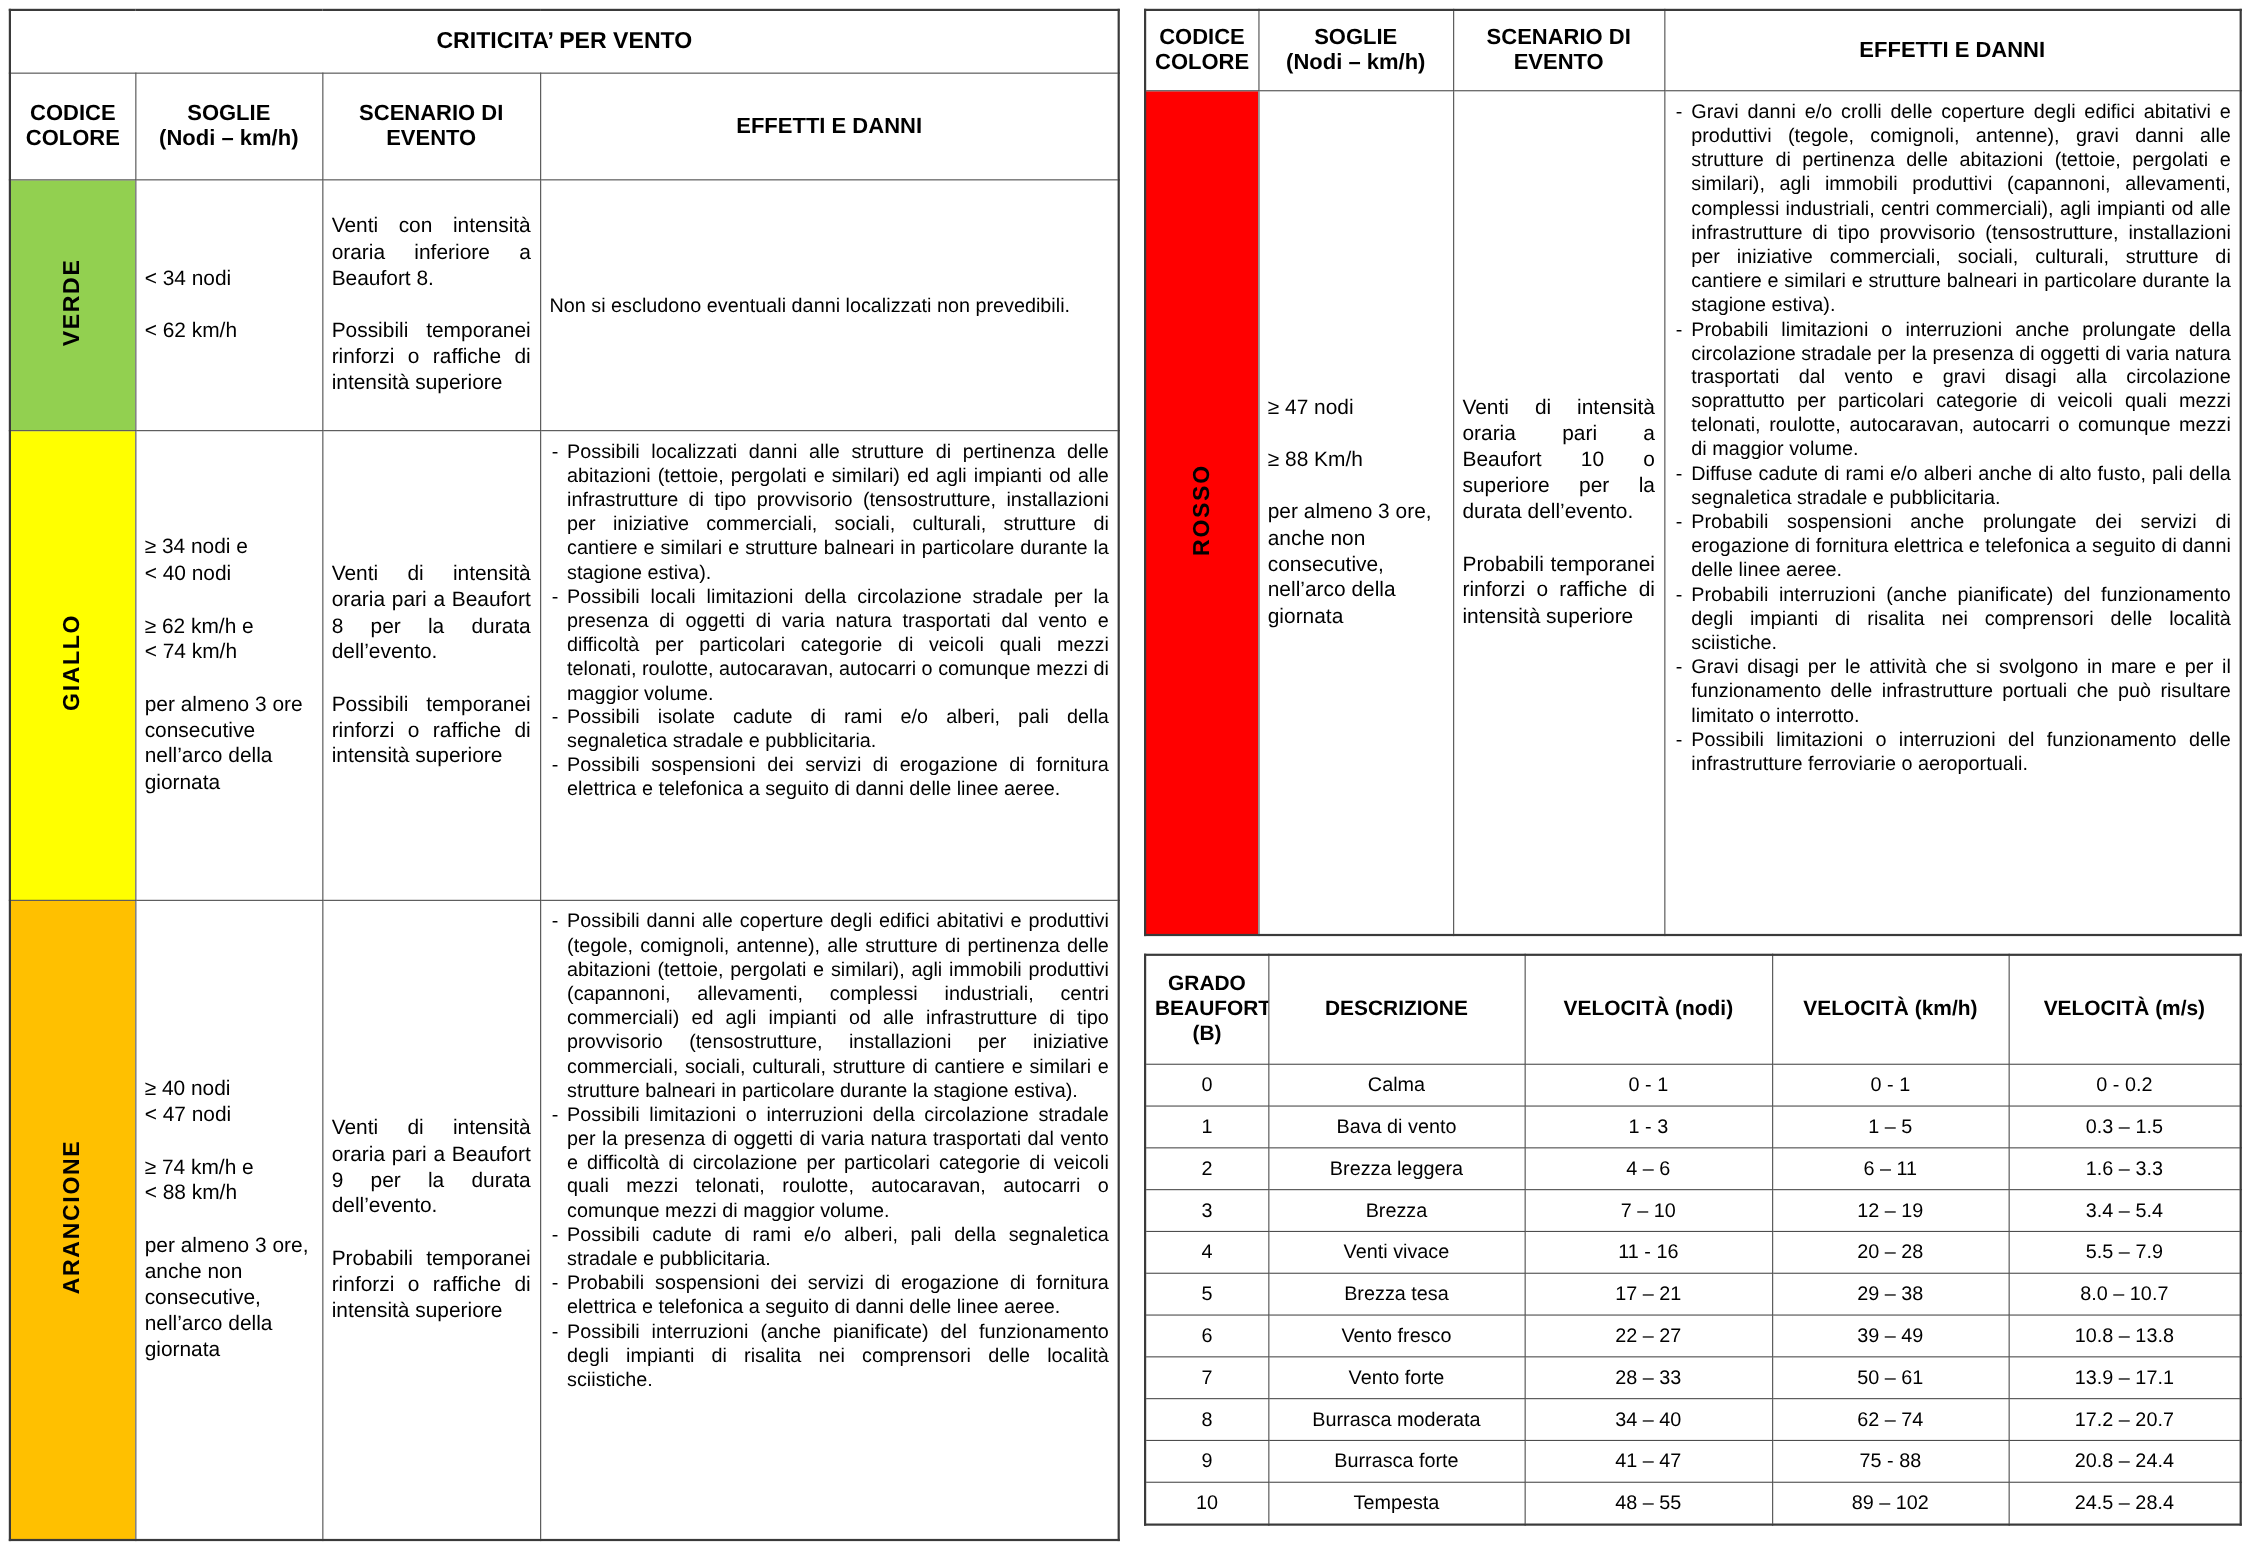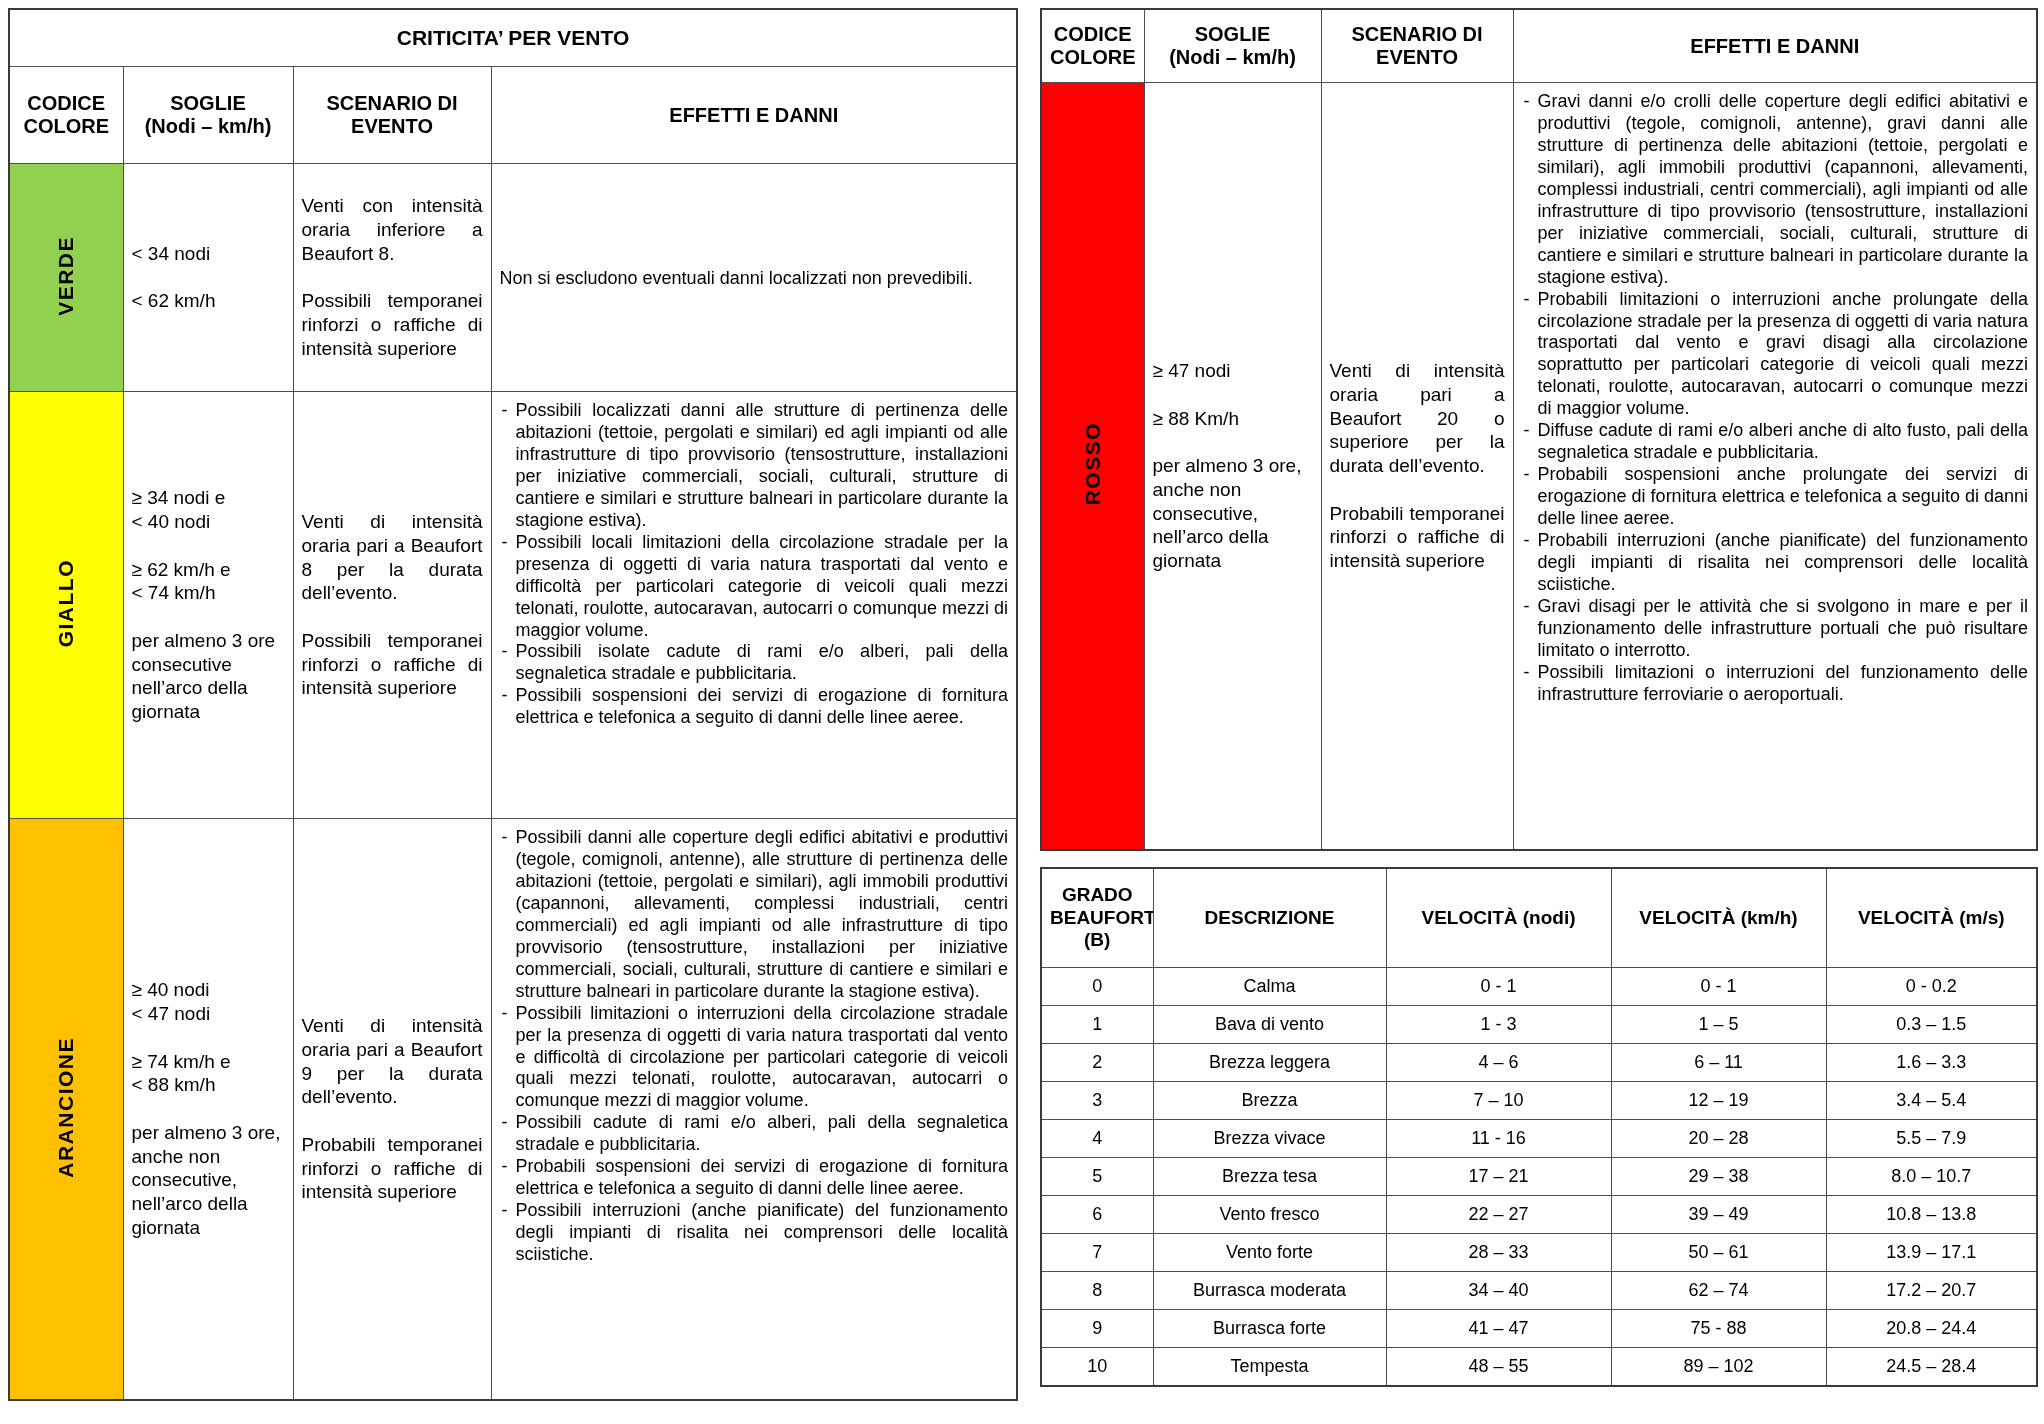--- a/index.html
+++ b/index.html
@@ -160,21 +160,21 @@
 
     <tr class="row-rosso">
       <td class="color-cell" style="background:#FF0000;">
         <span class="vlabel">ROSSO</span>
       </td>
       <td class="soglie">≥ 47 nodi
 
 ≥ 88 Km/h
 
 per almeno 3 ore, anche non consecutive, nell’arco della giornata</td>
-      <td class="scenario">Venti di intensità oraria pari a Beaufort 20 o superiore per la durata dell’evento.
+      <td class="scenario">Venti di intensità oraria pari a Beaufort 10 o superiore per la durata dell’evento.
 
 Probabili temporanei rinforzi o raffiche di intensità superiore</td>
       <td class="effects">
         <ul>
           <li>Gravi danni e/o crolli delle coperture degli edifici abitativi e produttivi (tegole, comignoli, antenne), gravi danni alle strutture di pertinenza delle abitazioni (tettoie, pergolati e similari), agli immobili produttivi (capannoni, allevamenti, complessi industriali, centri commerciali), agli impianti od alle infrastrutture di tipo provvisorio (tensostrutture, installazioni per iniziative commerciali, sociali, culturali, strutture di cantiere e similari e strutture balneari in particolare durante la stagione estiva).</li>
           <li>Probabili limitazioni o interruzioni anche prolungate della circolazione stradale per la presenza di oggetti di varia natura trasportati dal vento e gravi disagi alla circolazione soprattutto per particolari categorie di veicoli quali mezzi telonati, roulotte, autocaravan, autocarri o comunque mezzi di maggior volume.</li>
           <li>Diffuse cadute di rami e/o alberi anche di alto fusto, pali della segnaletica stradale e pubblicitaria.</li>
           <li>Probabili sospensioni anche prolungate dei servizi di erogazione di fornitura elettrica e telefonica a seguito di danni delle linee aeree.</li>
           <li>Probabili interruzioni (anche pianificate) del funzionamento degli impianti di risalita nei comprensori delle località sciistiche.</li>
           <li>Gravi disagi per le attività che si svolgono in mare e per il funzionamento delle infrastrutture portuali che può risultare limitato o interrotto.</li>
@@ -225,21 +225,21 @@
     </tr>
     <tr class="beaufort-row">
       <td>3</td>
       <td class="beaufort-desc">Brezza</td>
       <td>7 – 10</td>
       <td>12 – 19</td>
       <td>3.4 – 5.4</td>
     </tr>
     <tr class="beaufort-row">
       <td>4</td>
-      <td class="beaufort-desc">Brezza vivace</td>
+      <td class="beaufort-desc">Venti vivace</td>
       <td>11 - 16</td>
       <td>20 – 28</td>
       <td>5.5 – 7.9</td>
     </tr>
     <tr class="beaufort-row">
       <td>5</td>
       <td class="beaufort-desc">Brezza tesa</td>
       <td>17 – 21</td>
       <td>29 – 38</td>
       <td>8.0 – 10.7</td>

